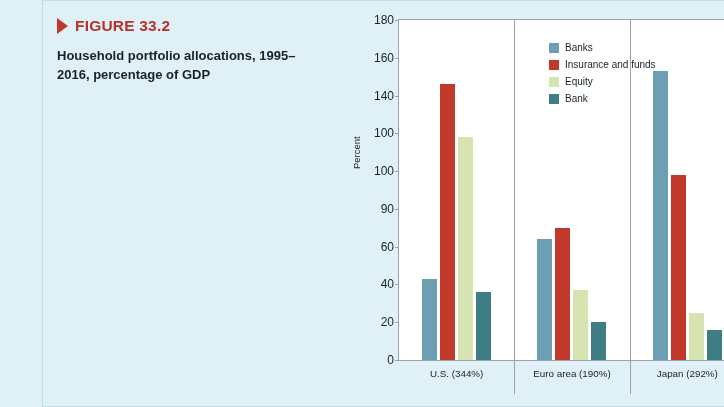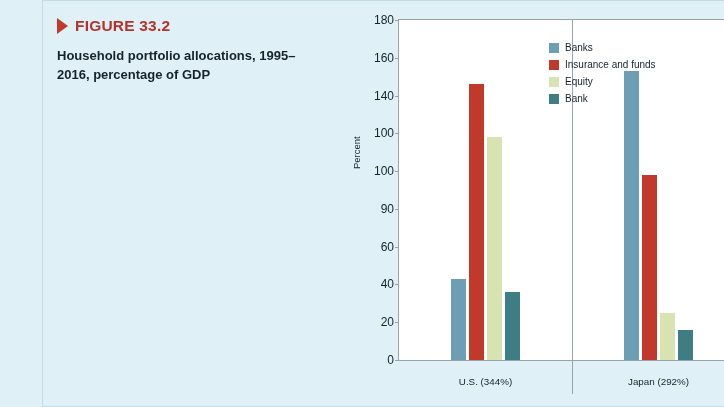--- a/index.html
+++ b/index.html
@@ -142,21 +142,21 @@
   }
   .bar {
     width: 15px;
   }
   .group-label {
     position: absolute;
     top: 100%;
     left: 0;
     right: 0;
     text-align: center;
-    padding-top: 16px;
+    padding-top: 8px;
     font-size: 9.8px;
     color: #16232c;
     white-space: nowrap;
   }
 
   
   #legend {
     position: absolute;
     left: 150px;
     top: 22px;
@@ -236,20 +236,27 @@
         </div>
       <div id="groups">
           <div class="group">
             <div class="bar" title="Banks: 43" style="height: 81.2222px; background: rgb(109, 159, 180);"></div>
             <div class="bar" title="Insurance and funds: 146" style="height: 275.778px; background: rgb(192, 57, 43);"></div>
             <div class="bar" title="Equity: 118" style="height: 222.889px; background: rgb(215, 227, 176);"></div>
             <div class="bar" title="Other: 36" style="height: 68px; background: rgb(63, 125, 133);"></div>
             <div class="group-label">U.S. (344%)</div>
           </div>
           <div class="group">
+            <div class="bar" title="Banks: 64" style="height: 120.889px; background: rgb(109, 159, 180);"></div>
+            <div class="bar" title="Insurance and funds: 70" style="height: 132.222px; background: rgb(192, 57, 43);"></div>
+            <div class="bar" title="Equity: 37" style="height: 69.8889px; background: rgb(215, 227, 176);"></div>
+            <div class="bar" title="Other: 20" style="height: 37.7778px; background: rgb(63, 125, 133);"></div>
+            <div class="group-label">Euro area (190%)</div>
+          </div>
+          <div class="group">
             <div class="bar" title="Banks: 153" style="height: 289px; background: rgb(109, 159, 180);"></div>
             <div class="bar" title="Insurance and funds: 98" style="height: 185.111px; background: rgb(192, 57, 43);"></div>
             <div class="bar" title="Equity: 25" style="height: 47.2222px; background: rgb(215, 227, 176);"></div>
             <div class="bar" title="Other: 16" style="height: 30.2222px; background: rgb(63, 125, 133);"></div>
             <div class="group-label">Japan (292%)</div>
           </div>
         </div>
       <div id="legend">
           <div class="legend-row">
             <span class="legend-swatch" style="background: rgb(109, 159, 180);"></span>

